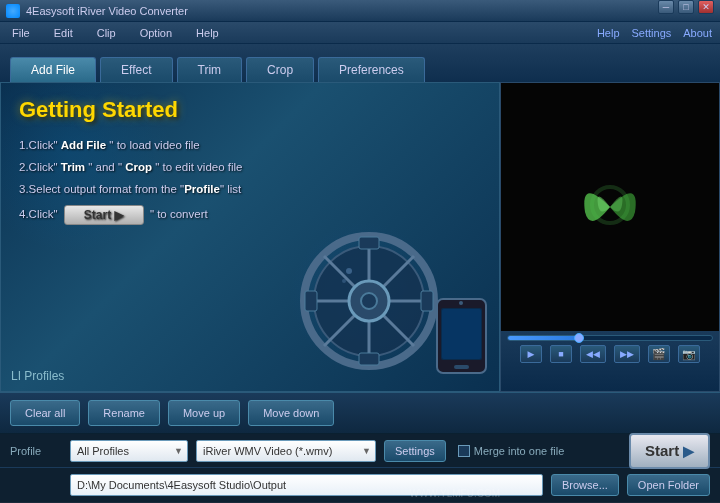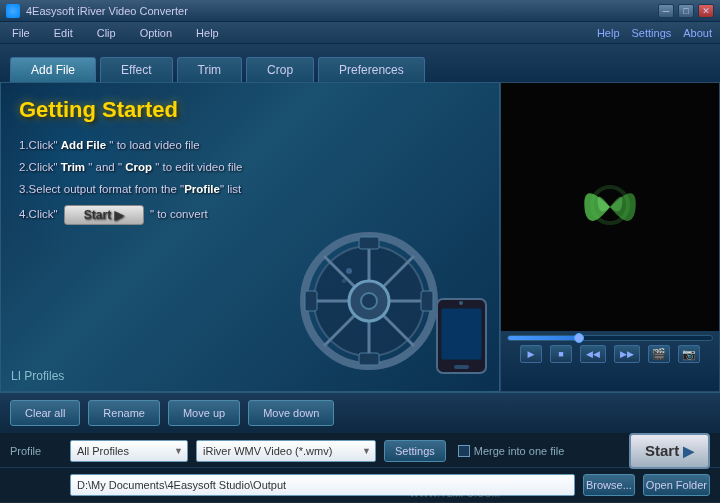--- a/index.html
+++ b/index.html
@@ -11,21 +11,20 @@
       font-size: 12px;
       color: #fff;
       overflow: hidden;
     }
 
     
     #title-bar {
       background: linear-gradient(to bottom, #3a5a7a, #1a3a5a);
       height: 22px;
       display: flex;
-      align-items: center;
       justify-content: space-between;
       padding: 0 6px;
       border-bottom: 1px solid #0a2a4a;
     }
     #title-text {
       font-size: 11px;
       color: #cce;
       display: flex;
       align-items: center;
       gap: 6px;
@@ -410,21 +409,21 @@
       font-size: 11px;
       color: #333;
       display: flex;
       align-items: center;
       padding: 0 6px;
     }
     .dest-btn {
       background: linear-gradient(to bottom, #3a6a8a, #1a4a6a);
       border: 1px solid #4a8aaa;
       border-radius: 3px;
-      padding: 3px 2px;
+      padding: 3px 10px;
       font-size: 11px;
       color: #cce;
       cursor: pointer;
       height: 22px;
       display: flex;
       align-items: center;
     }
 
     
     #watermark {

